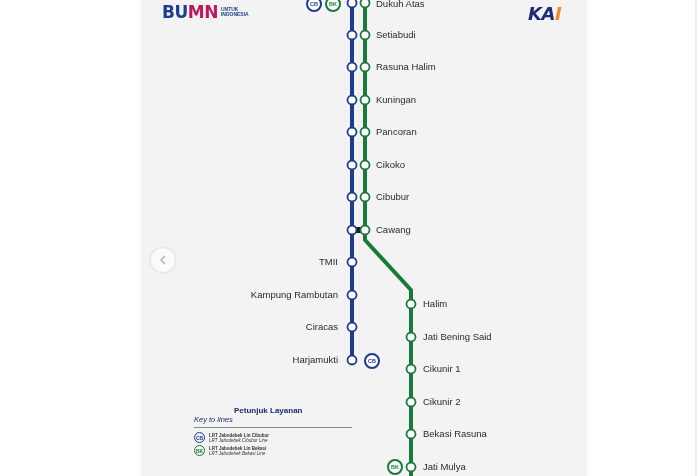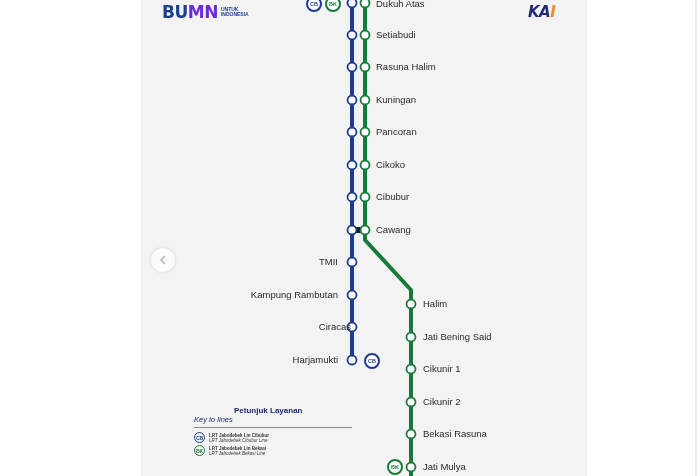--- a/index.html
+++ b/index.html
@@ -7,23 +7,23 @@
   .viewer { position:absolute; left:141px; top:0; width:446px; height:476px; background:#f3f3f3; }
   .right-panel { position:absolute; left:587px; top:0; width:113px; height:476px; background:#ffffff; }
   .right-edge { position:absolute; left:695px; top:0; width:2px; height:476px; background:#ececec; }
   .prev-btn { position:absolute; left:151px; top:248px; width:24px; height:24px; border-radius:50%; background:#fbfbfb; box-shadow:0 0 3px rgba(0,0,0,0.15); display:flex; align-items:center; justify-content:center; cursor:pointer; }
   .prev-btn svg { width:10px; height:10px; }
   .map-svg { position:absolute; left:0; top:0; }
   .st-label { position:absolute; font-size:9.5px; color:#2a2a2a; white-space:nowrap; line-height:12px; }
   .st-label.left { text-align:right; }
   .bumn { position:absolute; left:162px; top:3px; display:flex; align-items:center; }
   .bumn-main { font-family:"DejaVu Sans", sans-serif; font-weight:bold; font-size:17px; color:#1b3f8f; letter-spacing:-0.5px; line-height:18px; }
-  .bumn-main .mn { color:#6d28d9; }
+  .bumn-main .mn { color:#be185d; }
   .bumn-sub { font-size:5px; color:#1b3f8f; line-height:5.5px; margin-left:3px; font-weight:bold; }
-  .kai { position:absolute; left:528px; top:3px; font-family:"DejaVu Sans", sans-serif; font-weight:bold; font-style:italic; font-size:15px; color:#1e2a78; letter-spacing:-0.5px; }
+  .kai { position:absolute; left:528px; top:3px; font-family:"DejaVu Sans", sans-serif; font-weight:bold; font-style:italic; font-size:18px; color:#1e2a78; letter-spacing:-0.5px; }
   .kai .i { color:#f08a24; }
   .legend { position:absolute; left:194px; top:406px; width:158px; }
   .legend-title { font-size:8px; font-weight:bold; color:#1e2a6e; line-height:9px;padding-left:40px; }
   .legend-sub { font-size:7.5px; font-style:italic; color:#1e2a6e; line-height:9px; }
   .legend-rule { height:1px; background:#888; margin-top:3px; margin-bottom:4px; }
   .legend-row { display:flex; align-items:center; margin-bottom:2px; }
   .legend-badge { width:11px; height:11px; border-radius:50%; border:1.5px solid; box-sizing:border-box; font-size:5px; font-weight:bold; display:flex; align-items:center; justify-content:center; margin-right:4px; }
   .legend-text1 { font-size:4.5px; font-weight:bold; color:#333; line-height:5px; }
   .legend-text2 { font-size:4.5px; font-style:italic; color:#333; line-height:5px; }
 </style>
@@ -125,21 +125,21 @@
 <div class="st-label" style="left:376px;top:29px;">Setiabudi</div>
 <div class="st-label" style="left:376px;top:61px;">Rasuna Halim</div>
 <div class="st-label" style="left:376px;top:94px;">Kuningan</div>
 <div class="st-label" style="left:376px;top:126px;">Pancoran</div>
 <div class="st-label" style="left:376px;top:159px;">Cikoko</div>
 <div class="st-label" style="left:376px;top:191px;">Cibubur</div>
 <div class="st-label" style="left:376px;top:224px;">Cawang</div>
 
 <div class="st-label left" style="right:362px;top:256px;">TMII</div>
 <div class="st-label left" style="right:362px;top:289px;">Kampung Rambutan</div>
-<div class="st-label left" style="right:349px;top:321px;">Ciracas</div>
+<div class="st-label left" style="right:362px;top:321px;">Ciracas</div>
 <div class="st-label left" style="right:362px;top:354px;">Harjamukti</div>
 
 <div class="st-label" style="left:423px;top:298px;">Halim</div>
 <div class="st-label" style="left:423px;top:331px;">Jati Bening Said</div>
 <div class="st-label" style="left:423px;top:363px;">Cikunir 1</div>
 <div class="st-label" style="left:423px;top:396px;">Cikunir 2</div>
 <div class="st-label" style="left:423px;top:428px;">Bekasi Rasuna</div>
 <div class="st-label" style="left:423px;top:461px;">Jati Mulya</div>
 
 <div class="legend">

